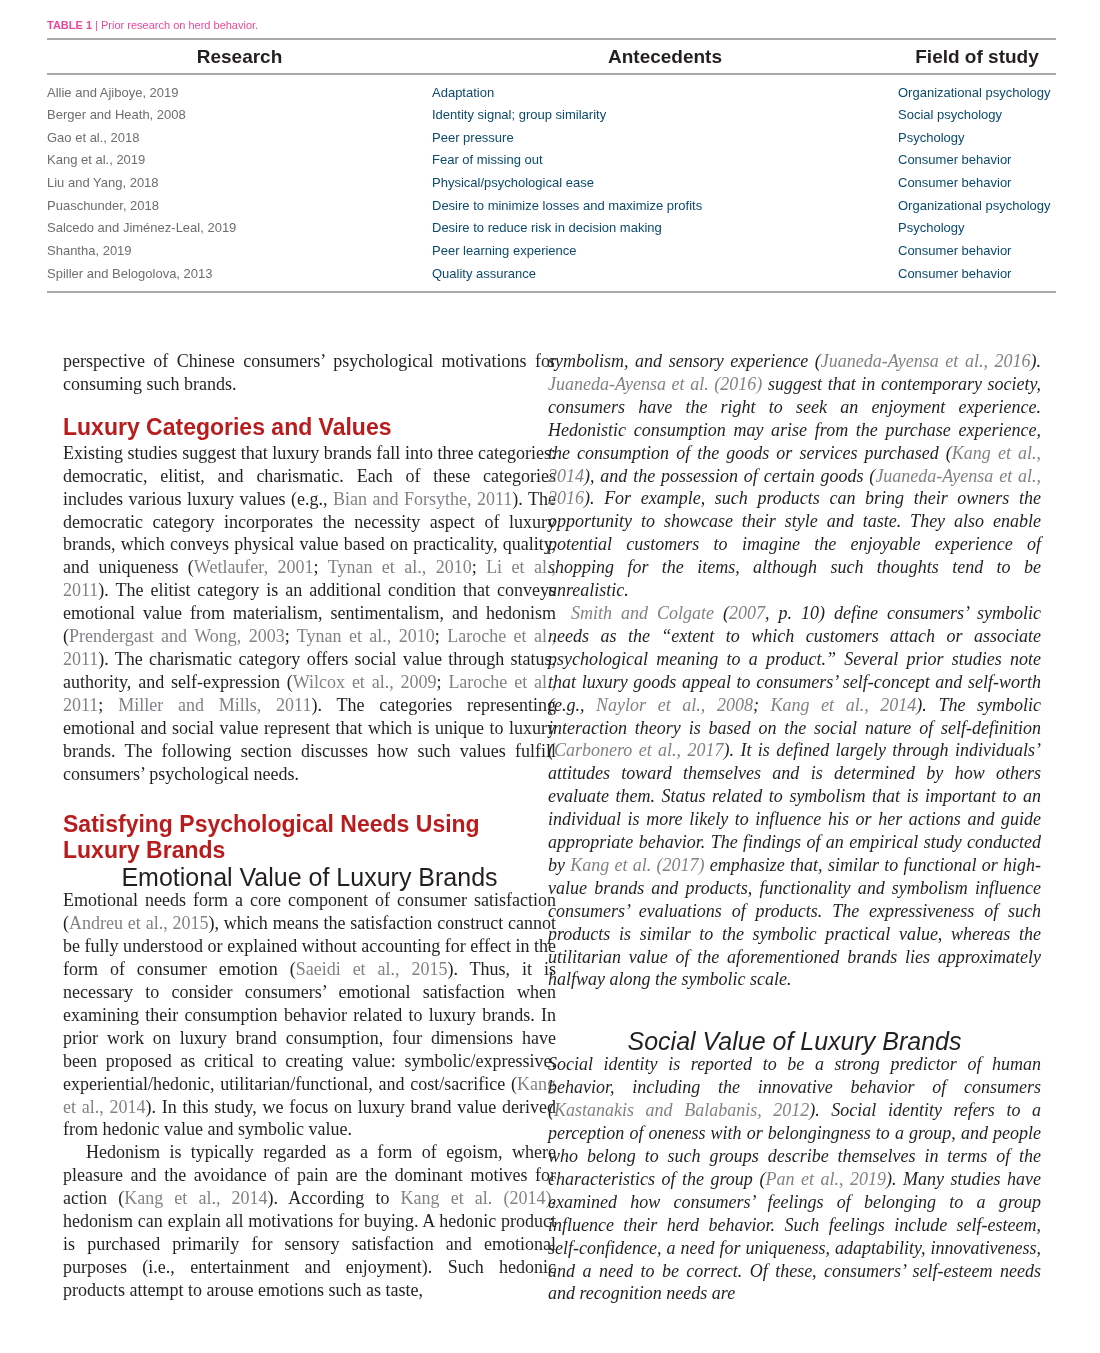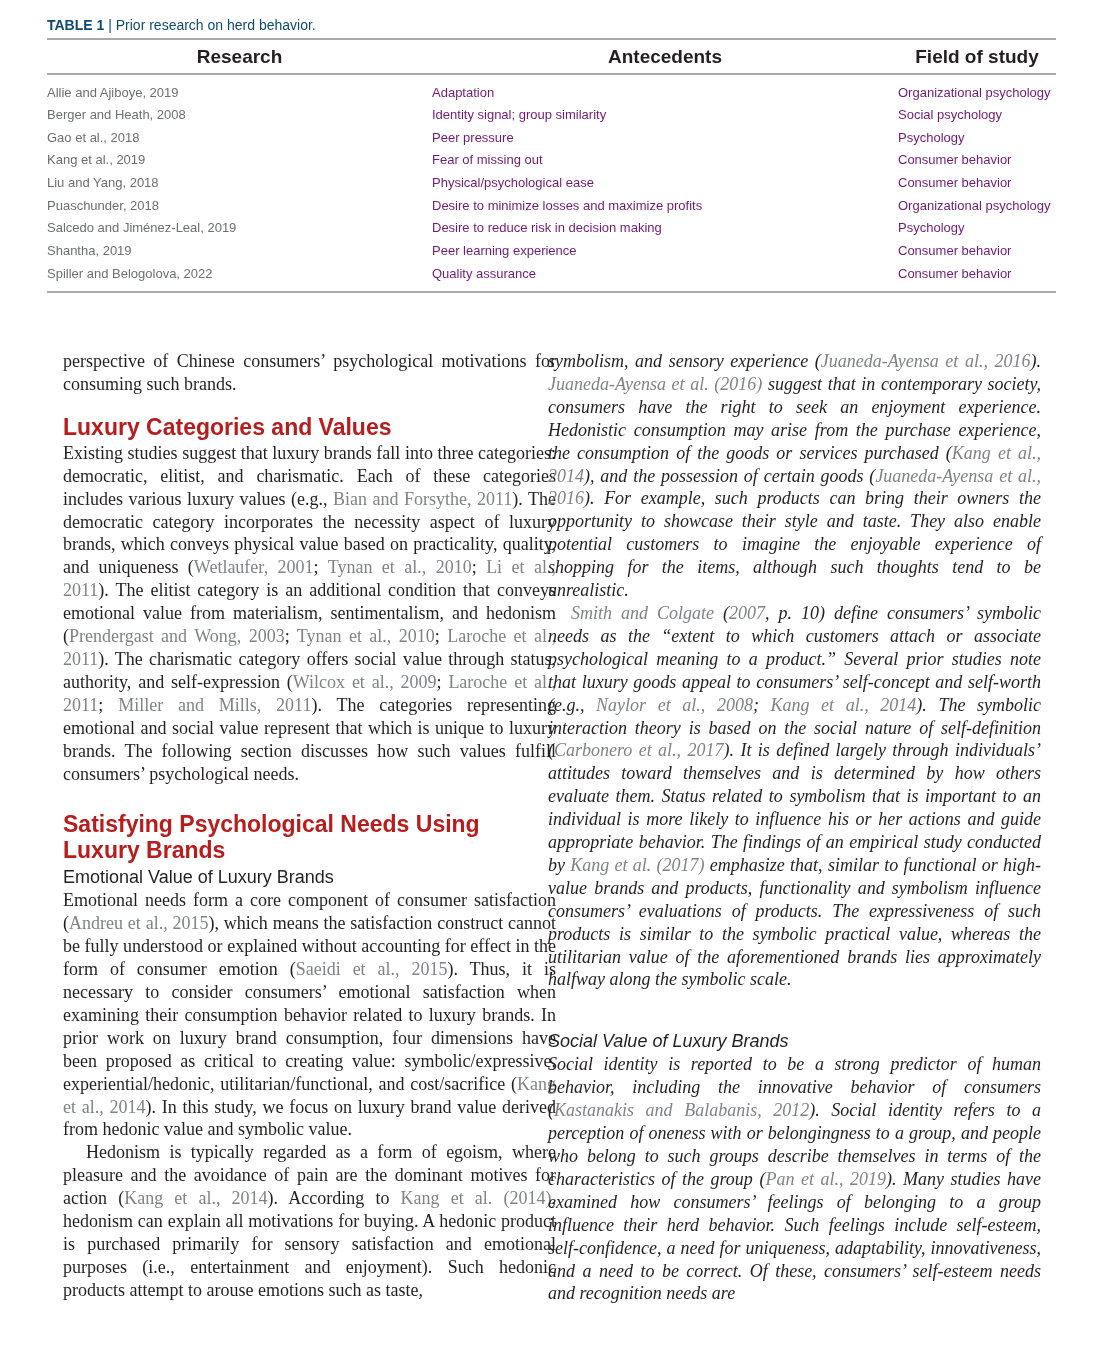--- a/index.html
+++ b/index.html
@@ -1,37 +1,37 @@
 <!DOCTYPE html>
 <html><head>
 <meta charset="utf-8">
 <style>
   html, body { margin: 0; padding: 0; background: #ffffff; }
   body { width: 1100px; height: 1353px; position: relative; overflow: hidden; color: #231f20; }
   .table-wrap { position: absolute; left: 47px; top: 16px; width: 1009px; font-family: "Liberation Sans", sans-serif; }
-  .caption { font-size: 14px; color: #0c4a6e; height: 22px; line-height: 18px; }
+  .caption { font-size: 11px; color: #ec4899; height: 22px; line-height: 18px; }
   .caption b { font-weight: bold; }
   .rule { border-top: 2px solid #a7a9ac; }
   table { width: 100%; border-collapse: collapse; font-size: 13px; }
   th { text-align: center; font-weight: bold; font-size: 19px; height: 33px; padding: 0; vertical-align: middle; color: #231f20; }
-  td { height: 22.7px; padding: 0; vertical-align: middle; color: #701a75; }
+  td { height: 22.7px; padding: 0; vertical-align: middle; color: #0c4a6e; }
   td.c1 { color: #6d6e71; width: 385px; }
   td.c2 { width: 466px; }
   thead tr { border-bottom: 2px solid #a7a9ac; }
   tbody tr:first-child td { padding-top: 6px; height: 22px; }
   .bottom-rule { border-top: 2px solid #a7a9ac; margin-top: 6px; }
 
   .col { position: absolute; top: 350px; width: 493px; font-family: "Liberation Serif", serif; font-size: 18px; line-height: 22.9px; text-align: justify; color: #231f20; }
   .col.left { left: 63px; }
   .col.right { left: 548px; font-style: italic; }
   .col p { margin: 0; }
   .col p.indent { text-indent: 23px; }
   .cite { color: #808285; }
   h2 { font-family: "Liberation Sans", sans-serif; font-weight: bold; font-size: 23px; line-height: 26px; margin: 18px 0 2px 0; color: #b91c1c; text-align: left; }
-  h3 { font-family: "Liberation Sans", sans-serif; font-weight: normal; font-size: 18px; line-height: 24px; margin: 0 0 0 0; color: #231f20; text-align: left; }
+  h3 { font-family: "Liberation Sans", sans-serif; font-weight: normal; font-size: 25px; line-height: 24px; margin: 0 0 0 0; color: #231f20; text-align: center; }
   .gap-social { height: 38px; }
 </style>
 </head>
 <body>
 
 <div class="table-wrap">
   <div class="caption">
     <b>TABLE 1</b><span> | </span><span>Prior research on herd behavior.</span>
   </div>
   <div class="rule"></div>
@@ -78,21 +78,21 @@
           <td class="c1">Salcedo and Jiménez-Leal, 2019</td>
           <td class="c2">Desire to reduce risk in decision making</td>
           <td class="c3">Psychology</td>
         </tr>
         <tr>
           <td class="c1">Shantha, 2019</td>
           <td class="c2">Peer learning experience</td>
           <td class="c3">Consumer behavior</td>
         </tr>
         <tr>
-          <td class="c1">Spiller and Belogolova, 2022</td>
+          <td class="c1">Spiller and Belogolova, 2013</td>
           <td class="c2">Quality assurance</td>
           <td class="c3">Consumer behavior</td>
         </tr>
       </tbody>
   </table>
   <div class="bottom-rule"></div>
 </div>
 
 <div class="col left">
   <p>perspective of Chinese consumers’ psychological motivations for consuming such brands.</p>

